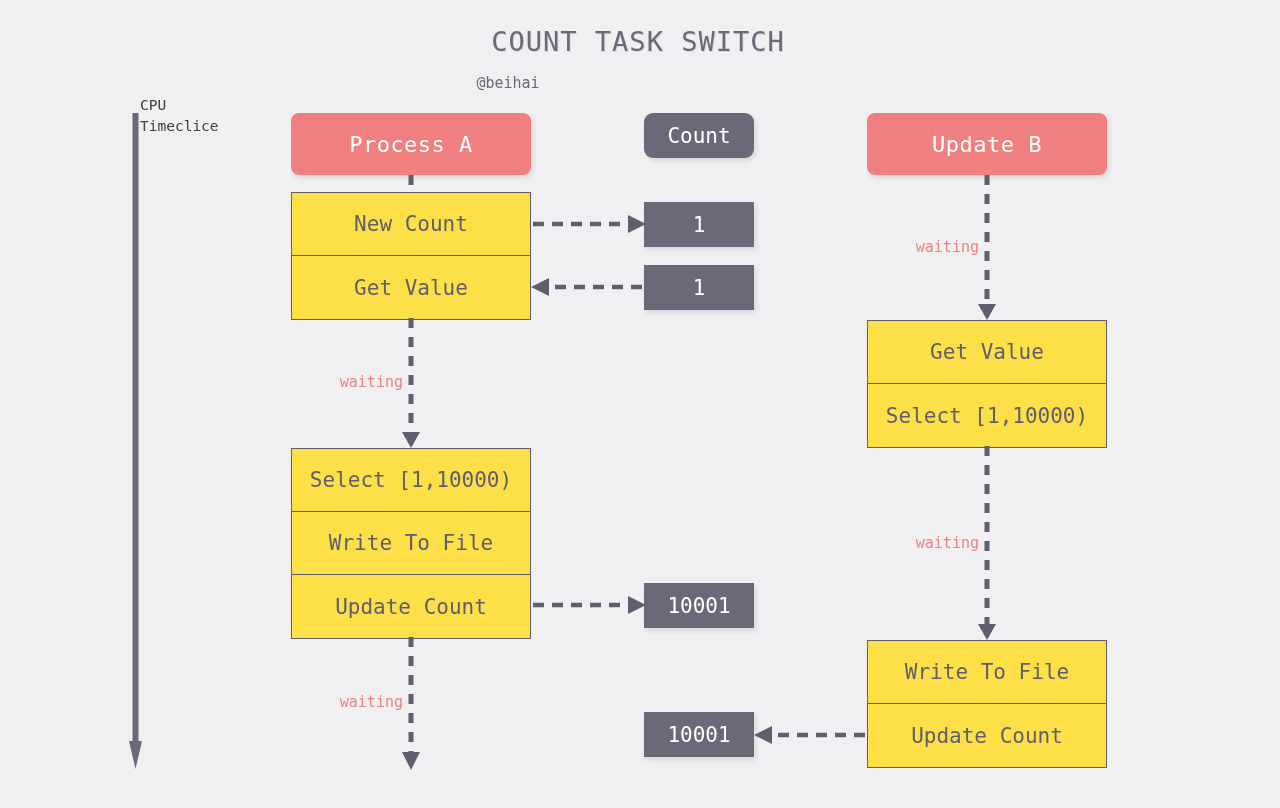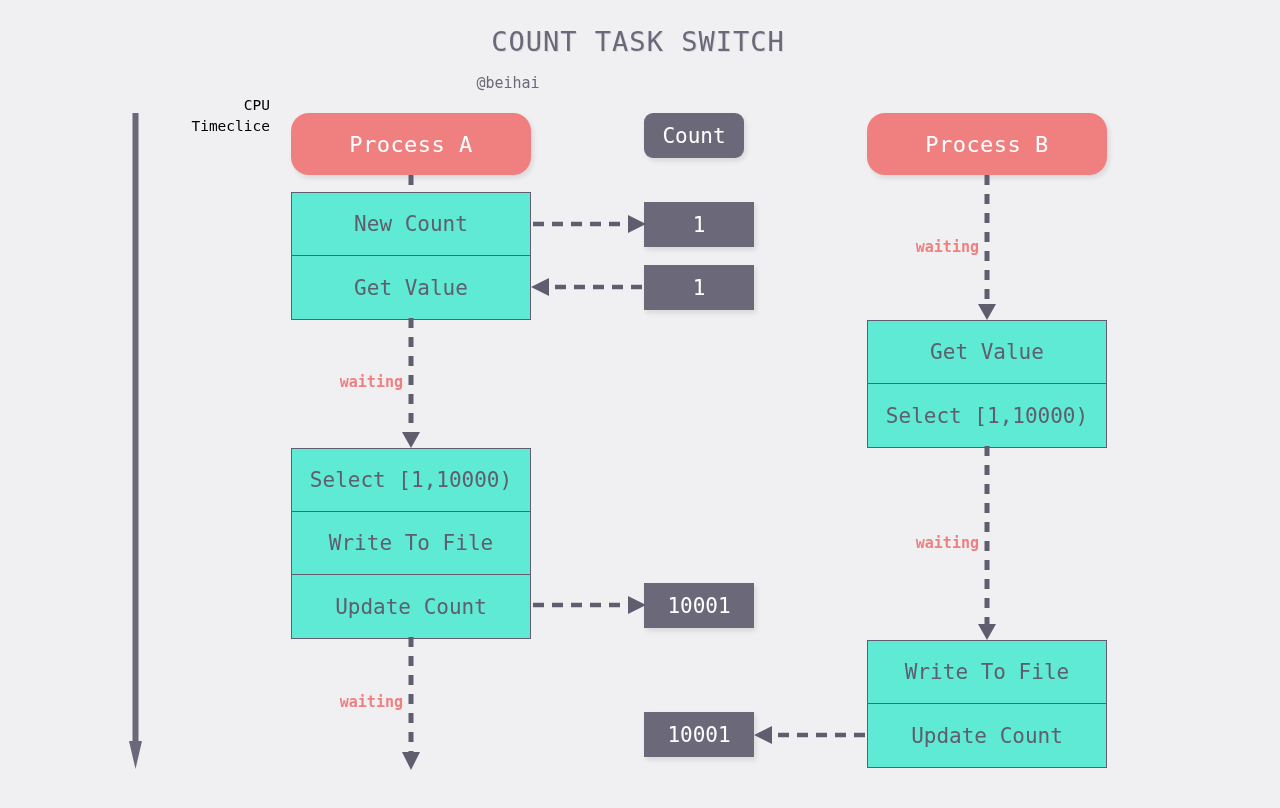--- a/index.html
+++ b/index.html
@@ -36,69 +36,69 @@
     text-align: center;
     font-size: 15px;
     color: #6b6979;
   }
 
   
   #cpu-timeline-label {
     position: absolute;
     left: 140px; top: 95px;
     width: 130px;
-    text-align: right;
+    text-align: left;
     font-size: 14.5px;
     line-height: 21px;
-    color: #000000;
+    color: #404040;
   }
   #cpu-timeline-axis {
     position: absolute;
     left: 129px;
     top: 113px;
     width: 13px;
     height: 656px;
   }
 
   
   .proc-header {
     position: absolute;
     height: 62px;
-    border-radius: 18px;
+    border-radius: 8px;
     background: #f08080;
     color: #ffffff;
     font-size: 22px;
     display: flex;
     align-items: center;
     justify-content: center;
     box-shadow: 2px 3px 5px rgba(0,0,0,0.10);
     letter-spacing: 0.5px;
   }
   #process-a-header { left: 291px; top: 113px; width: 240px; }
   #process-b-header { left: 867px; top: 113px; width: 240px; }
 
   #count-header {
     position: absolute;
     left: 644px; top: 113px;
-    width: 100px; height: 45px;
+    width: 110px; height: 45px;
     border-radius: 9px;
     background: #6b6979;
     color: #ffffff;
     font-size: 21px;
     display: flex;
     align-items: center;
     justify-content: center;
     box-shadow: 2px 3px 5px rgba(0,0,0,0.10);
   }
 
   
   .step-stack {
     position: absolute;
     border: 1.5px solid #5f5d6e;
-    background: #5eead4;
+    background: #fde047;
   }
   .step-row {
     height: 63px;
     display: flex;
     align-items: center;
     justify-content: center;
     font-size: 21px;
     color: #5f5d6e;
     border-bottom: 1.5px solid #5f5d6e;
     white-space: nowrap;
@@ -130,21 +130,20 @@
   #count-value-2 { top: 583px; }
   #count-value-3 { top: 712px; }
 
   
   .waiting-label {
     position: absolute;
     font-size: 15px;
     color: #f08080;
     text-align: right;
     white-space: nowrap;
-    font-weight: bold;
   }
   #waiting-a1 { left: 238px; top: 373px; width: 165px; }
   #waiting-a2 { left: 238px; top: 693px; width: 165px; }
   #waiting-b1 { left: 814px; top: 238px; width: 165px; }
   #waiting-b2 { left: 814px; top: 534px; width: 165px; }
 
   
   #connectors {
     position: absolute;
     left: 0; top: 0;
@@ -185,21 +184,21 @@
 <div class="waiting-label" id="waiting-a1">waiting</div>
 <div class="waiting-label" id="waiting-a2">waiting</div>
 
 <div id="count-header">Count</div>
 
 <div class="count-value" id="count-value-0">1</div>
 <div class="count-value" id="count-value-1">1</div>
 <div class="count-value" id="count-value-2">10001</div>
 <div class="count-value" id="count-value-3">10001</div>
 
-<div class="proc-header" id="process-b-header">Process B</div>
+<div class="proc-header" id="process-b-header">Update B</div>
 
 <div class="step-stack" id="stack-b1">
   <div class="step-row">Get Value</div>
   <div class="step-row">Select [1,10000)</div>
 </div>
 
 <div class="step-stack" id="stack-b2">
   <div class="step-row">Write To File</div>
   <div class="step-row">Update Count</div>
 </div>

